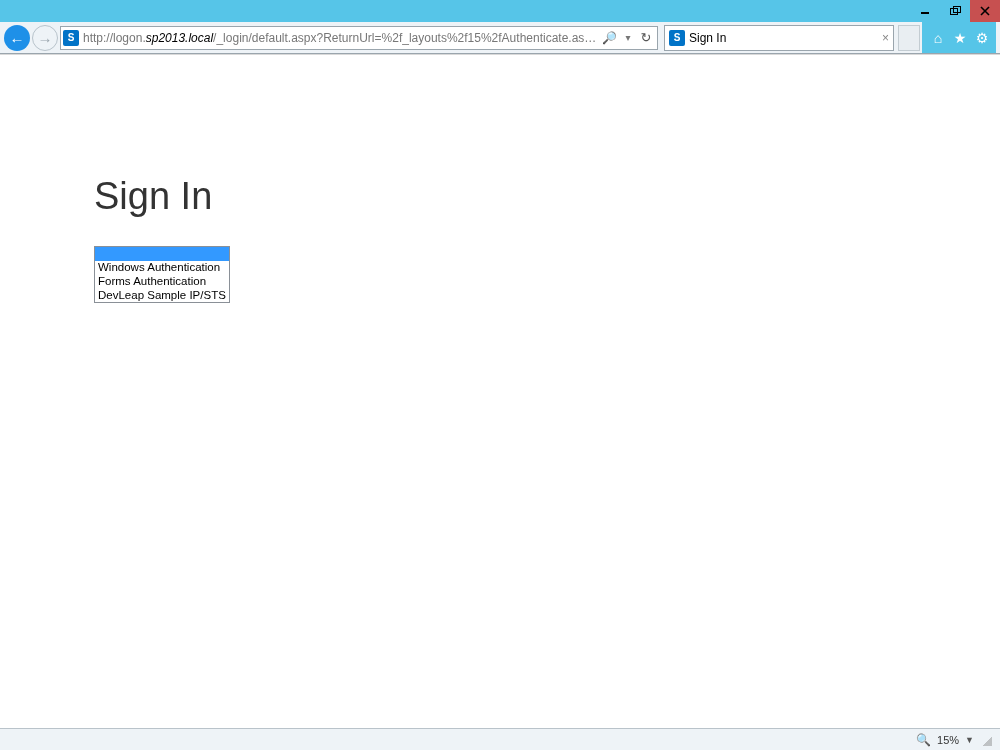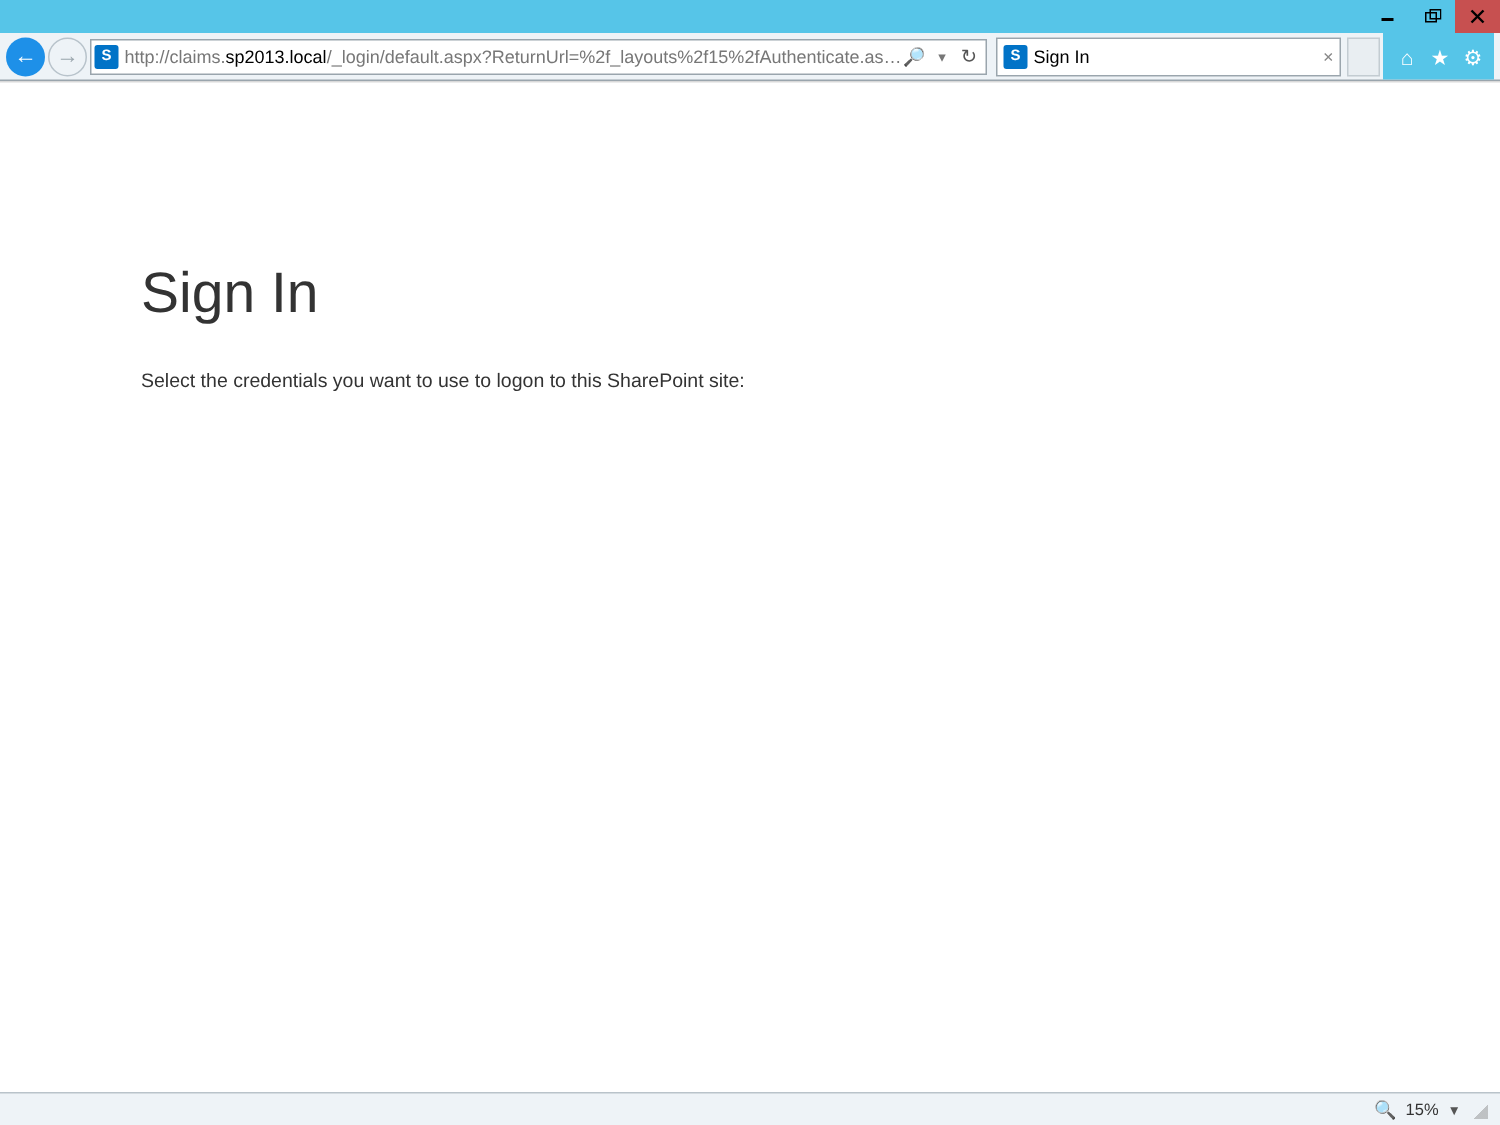--- a/index.html
+++ b/index.html
@@ -78,21 +78,21 @@
     background:#0173c7;
     color:#fff;
     font-size:10px;
     font-weight:bold;
     display:flex; align-items:center; justify-content:center;
     margin-right: 4px;
     border-radius:2px;
     flex-shrink:0;
   }
   .address-box .url { flex:1; overflow:hidden; text-overflow:ellipsis; }
-  .address-box .url .host { color:#000; }
+  .address-box .url .host { color:#000;font-style:italic; }
   .address-box .ab-icon {
     width:18px; text-align:center; color:#555; font-size:13px;
     flex-shrink:0;
   }
 
   .tab {
     width: 230px;
     height: 26px;
     border: 1px solid #9aa5ad;
     background: #fff;
@@ -239,21 +239,21 @@
   <div class="nav-circle nav-back">
     <span class="arrow">←</span>
   </div>
   <div class="nav-circle nav-fwd">
     <span class="arrow">→</span>
   </div>
 
   <div class="address-box">
     <span class="site-icon">S</span>
     <span class="url">
-      <span>http://claims.</span><span class="host">sp2013.local</span><span>/_login/default.aspx?ReturnUrl=%2f_layouts%2f15%2fAuthenticate.aspx%3fSource%3</span>
+      <span>http://logon.</span><span class="host">sp2013.local</span><span>/_login/default.aspx?ReturnUrl=%2f_layouts%2f15%2fAuthenticate.aspx%3fSource%3</span>
     </span>
     <span class="ab-icon">
       <span style="font-size:12px;">🔎</span>
     </span>
     <span class="ab-icon" style="color:#777;font-size:10px;">▾</span>
     <span class="ab-icon">↻</span>
   </div>
 
   <div class="tab">
     <span class="site-icon">S</span>
@@ -265,21 +265,26 @@
   <div class="toolbar-icons">
     <span class="tb-icon">⌂</span>
     <span class="tb-icon">★</span>
     <span class="tb-icon">⚙</span>
   </div>
 </div>
 
 <div class="page">
   <div class="content">
     <h1>Sign In</h1>
-    <div class="prompt">Select the credentials you want to use to logon to this SharePoint site:</div>
+    <div class="auth-select">
+      <div class="opt selected"></div>
+      <div class="opt">Windows Authentication</div>
+      <div class="opt">Forms Authentication</div>
+      <div class="opt">DevLeap Sample IP/STS</div>
+    </div>
   </div>
 </div>
 
 <div class="statusbar">
   <span class="zoom-icon">🔍</span>
   <span>15%</span>
   <span class="zoom-caret">▼</span>
   <span class="grip"></span>
 </div>
 

